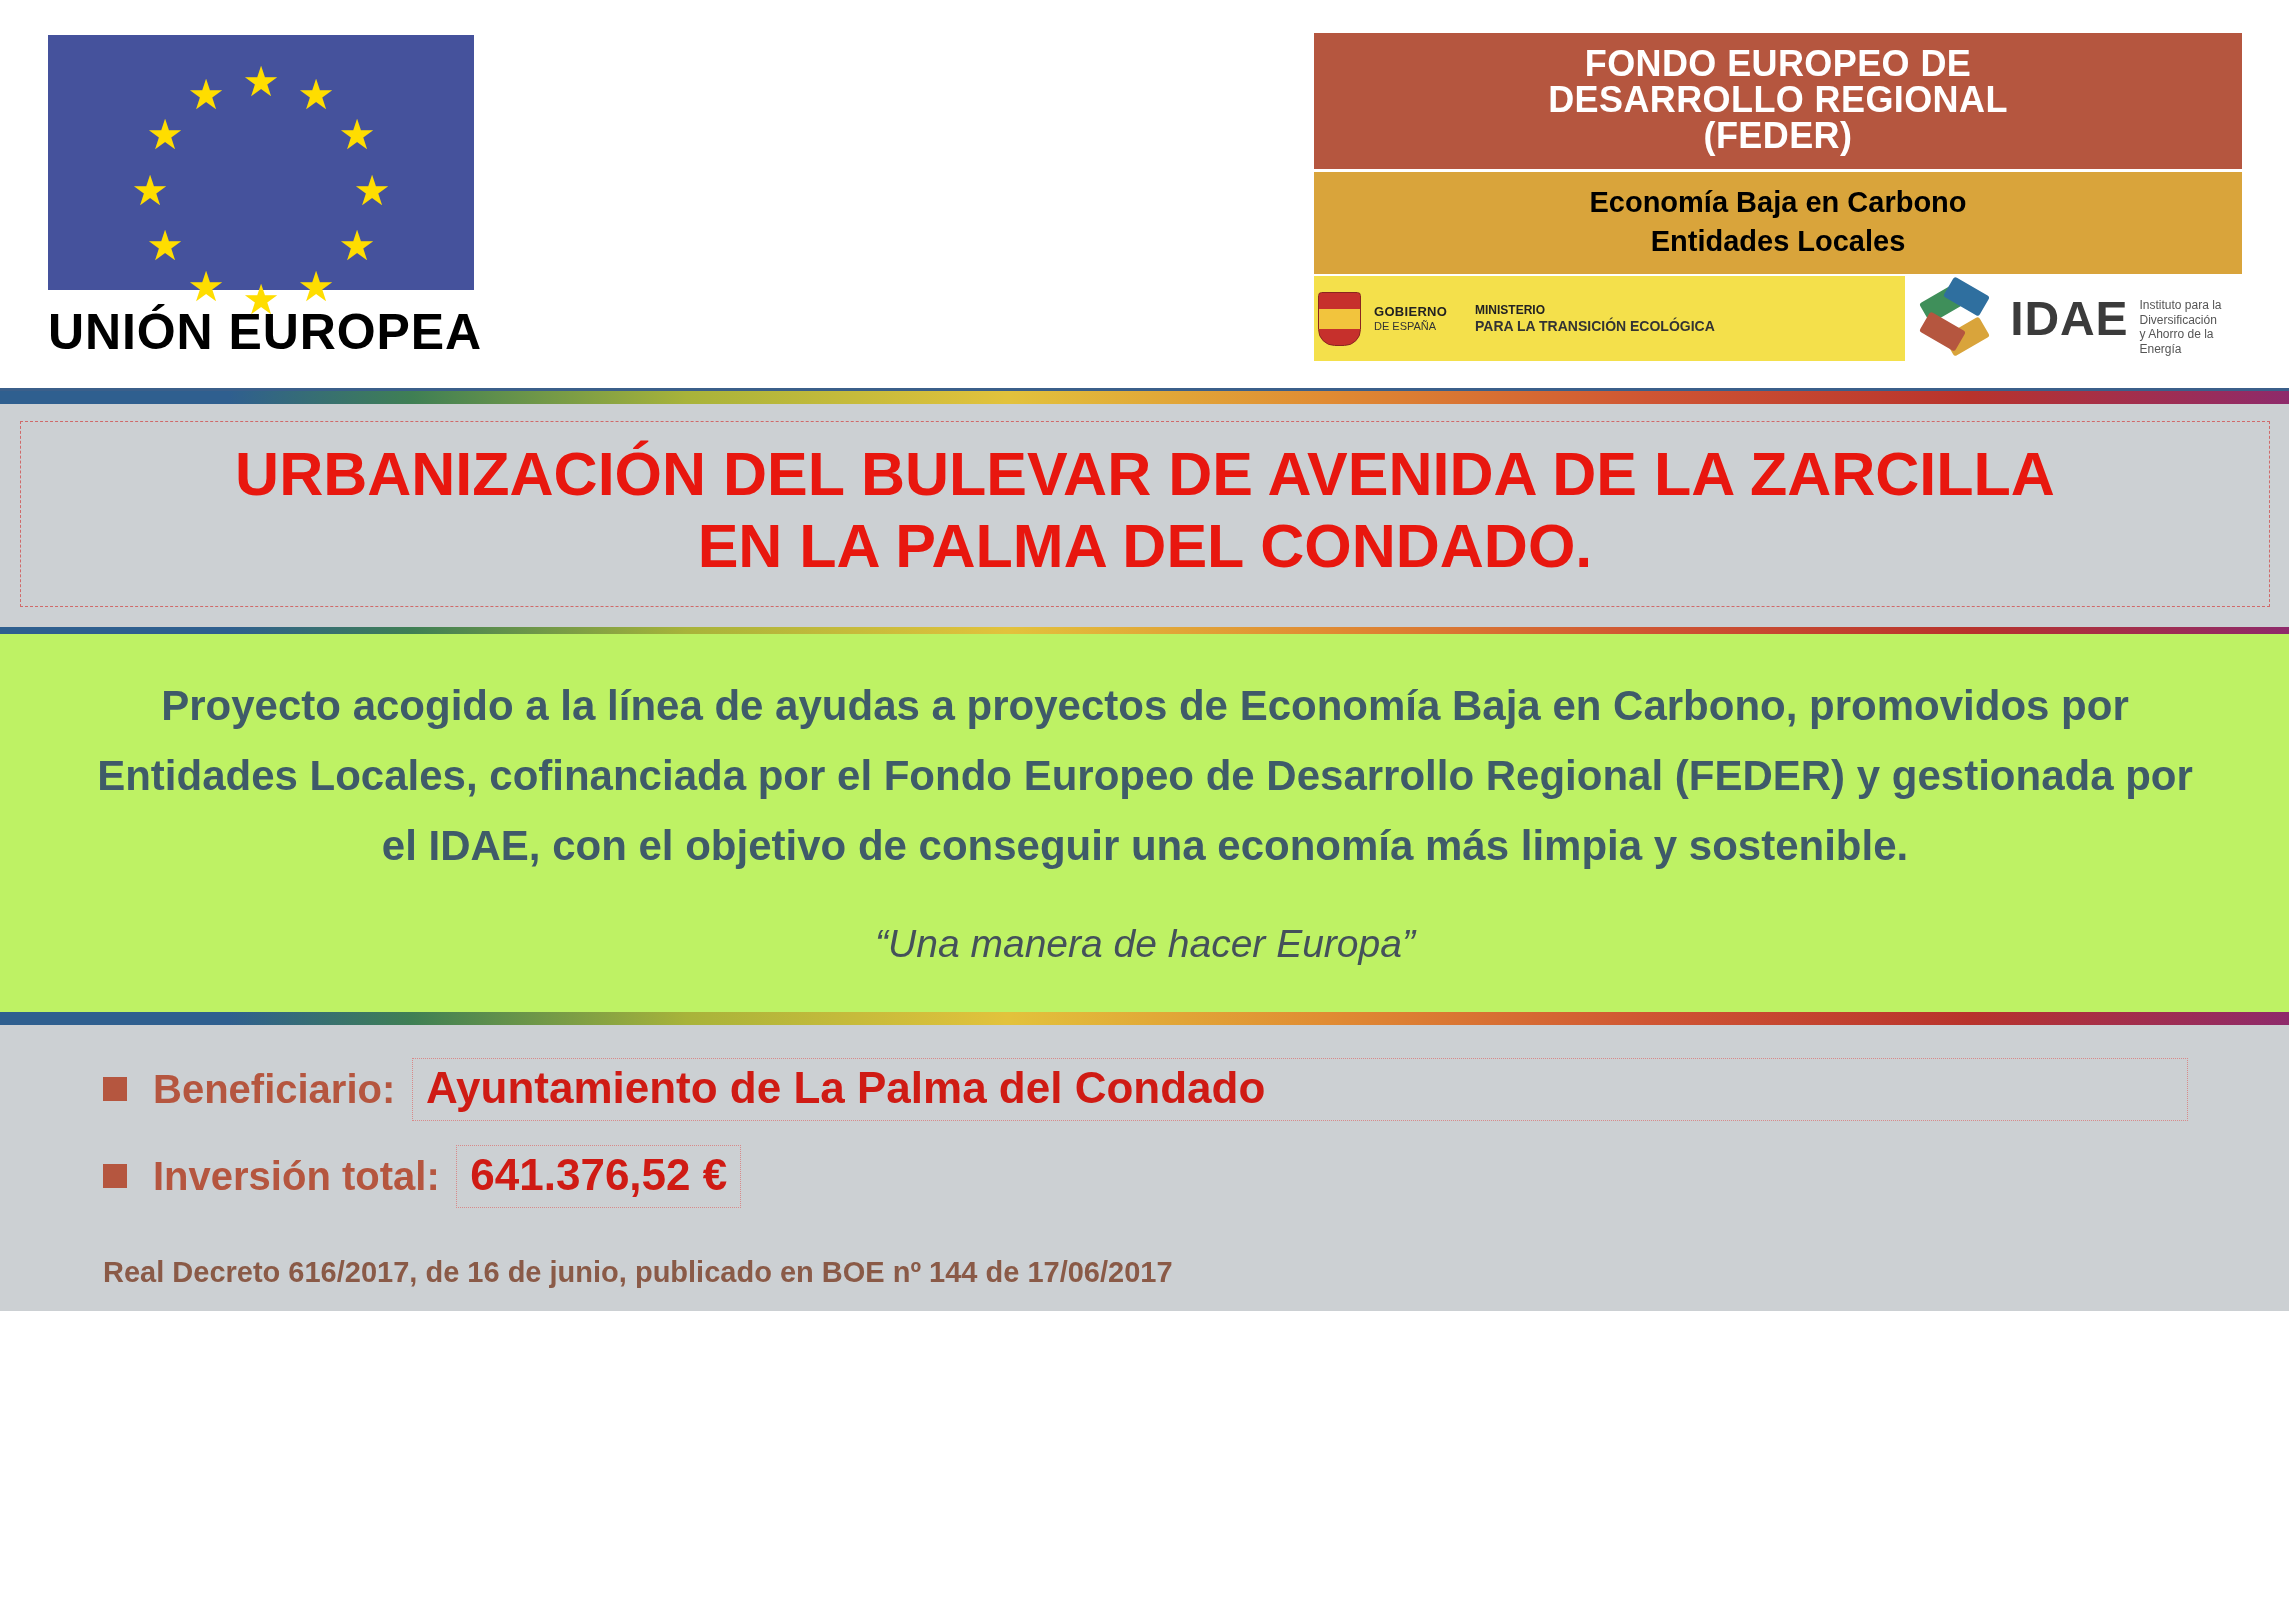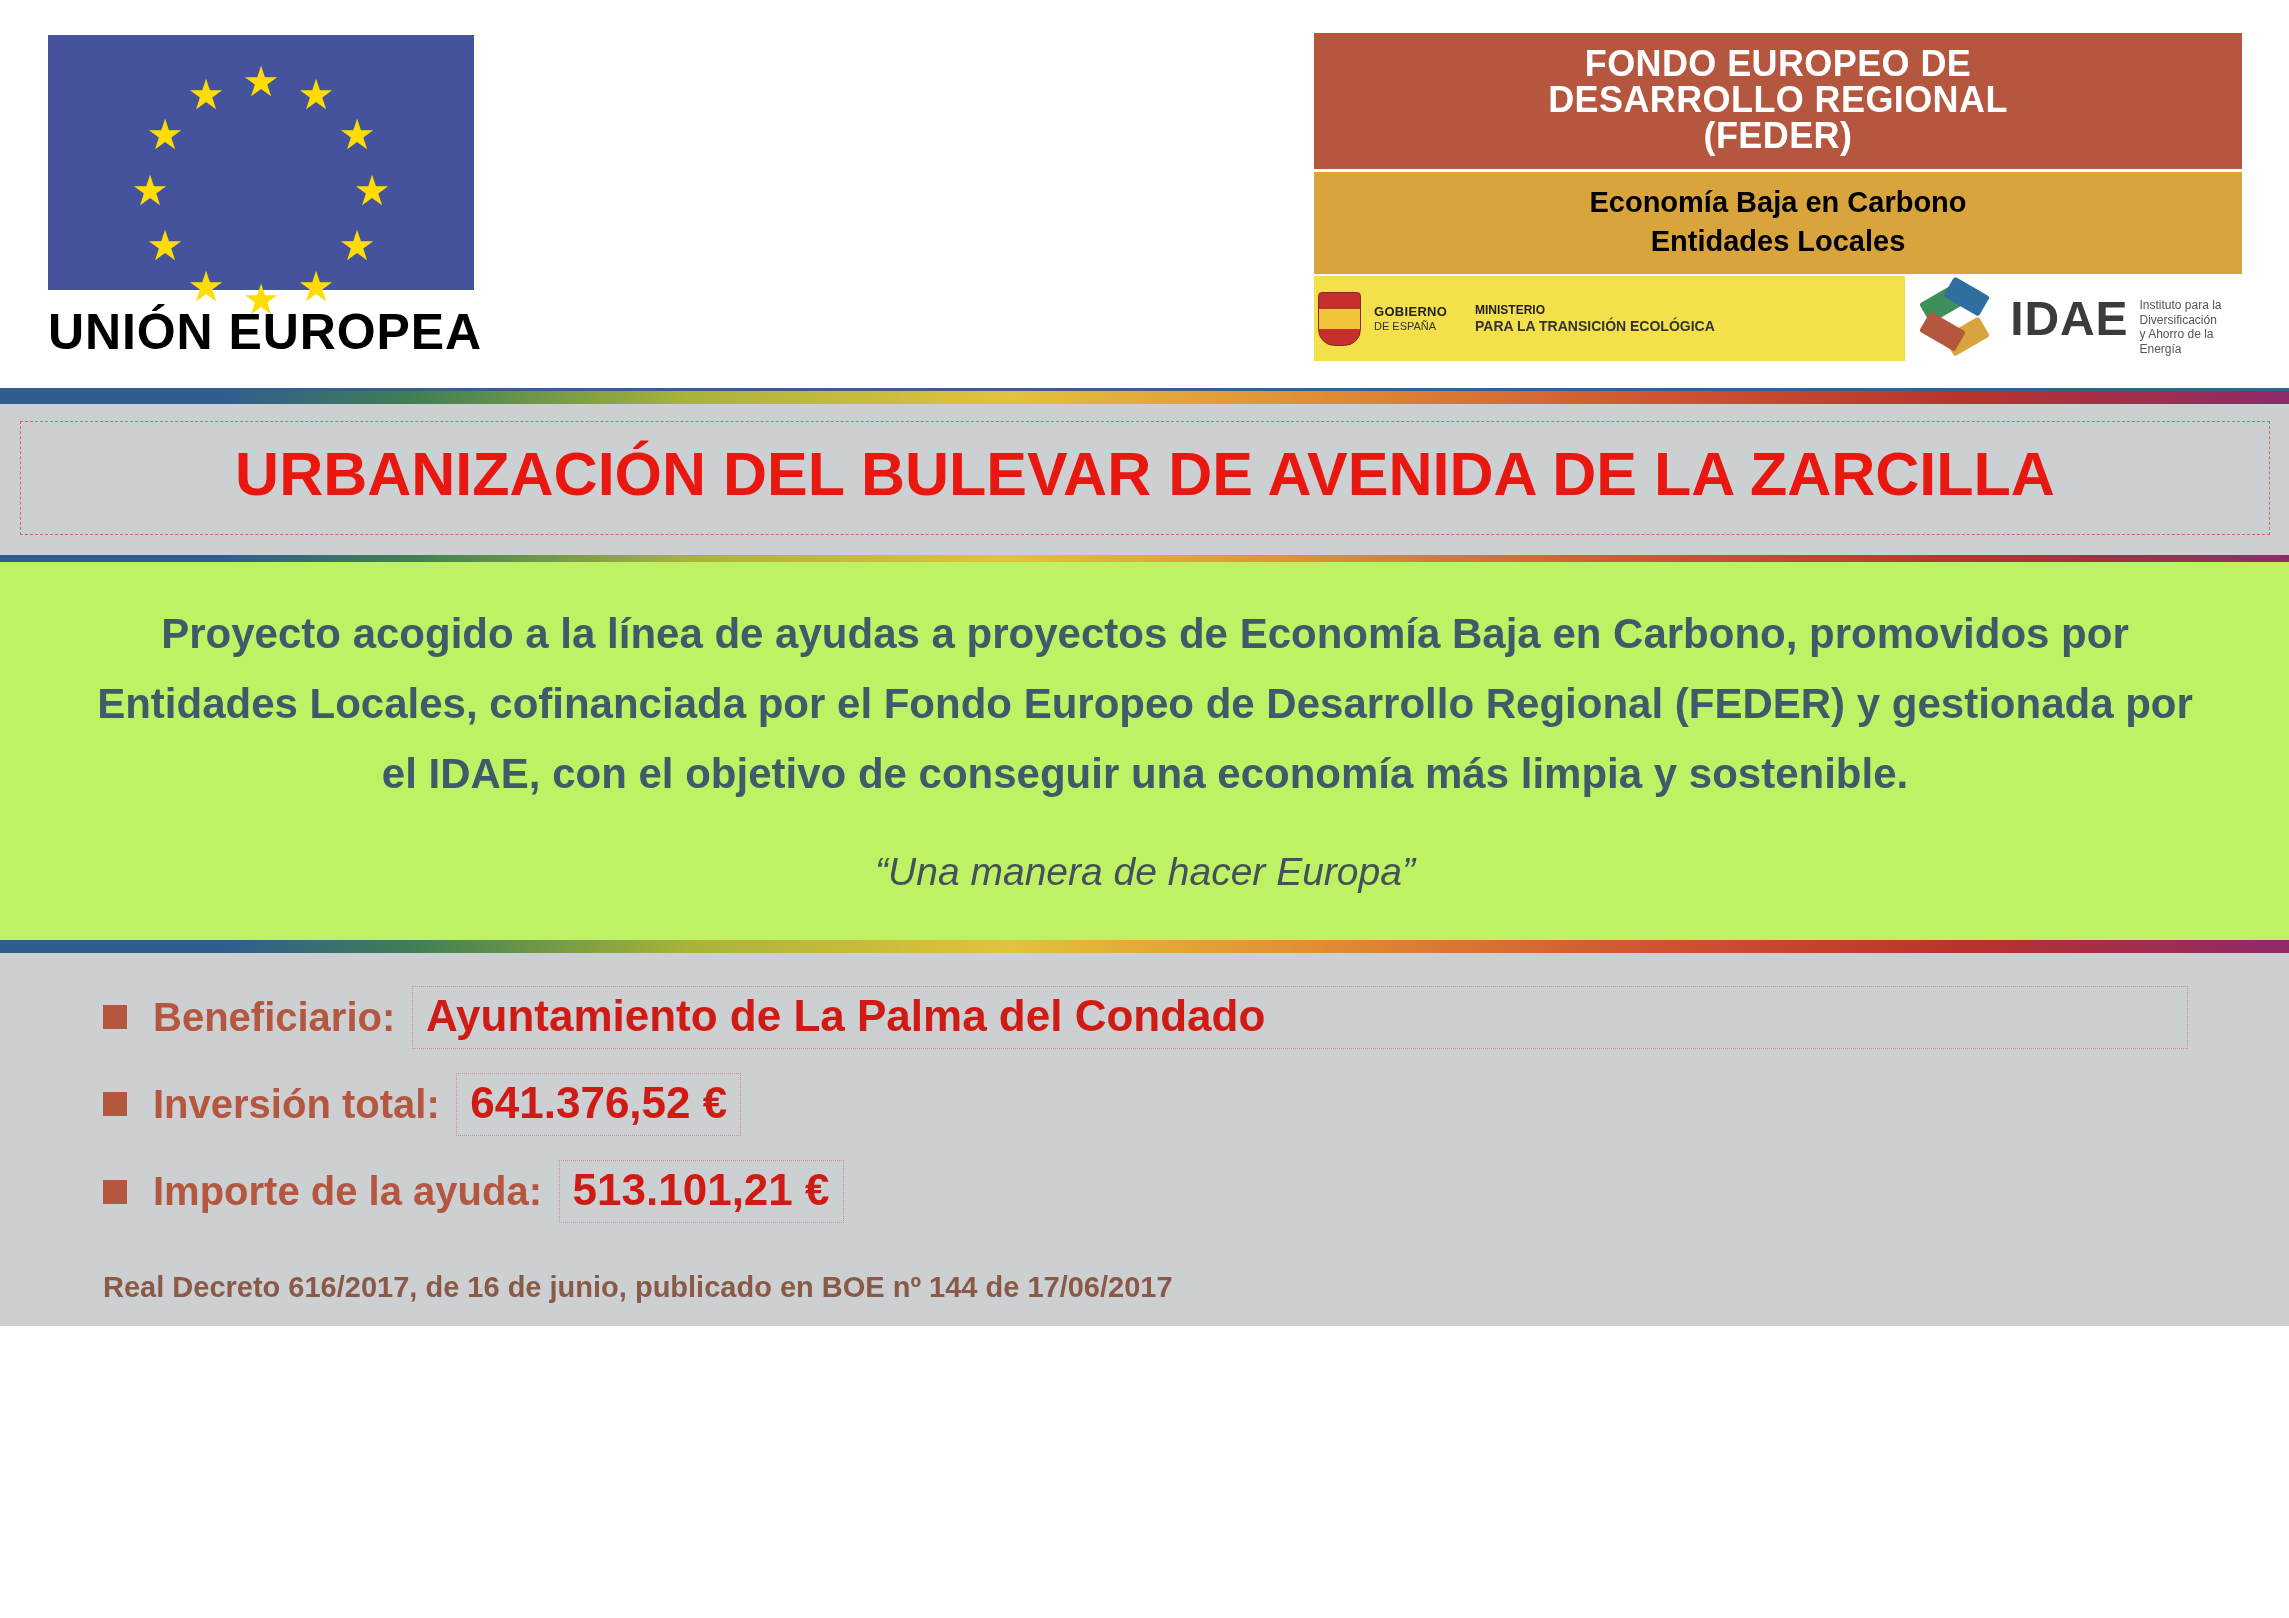--- a/index.html
+++ b/index.html
@@ -333,20 +333,21 @@
       </div>
     </div>
   </div>
 </div>
 
 <div class="rule rule-double"></div>
 
 <div class="title-band">
   <div class="title-inner">
     <div class="title-text">URBANIZACIÓN DEL BULEVAR DE AVENIDA DE LA ZARCILLA</div>
+    <div class="title-text">EN LA PALMA DEL CONDADO.</div>
   </div>
 </div>
 
 <div class="rule rule-thin"></div>
 
 <div class="body-band">
   <div class="body-text">Proyecto acogido a la línea de ayudas a proyectos de Economía Baja en Carbono, promovidos por Entidades Locales, cofinanciada por el Fondo Europeo de Desarrollo Regional (FEDER) y gestionada por el IDAE, con el objetivo de conseguir una economía más limpia y sostenible.</div>
   <div class="quote">“Una manera de hacer Europa”</div>
 </div>
 
@@ -359,21 +360,16 @@
     <span class="detail-label">Beneficiario:</span>
     <span class="detail-value wide">Ayuntamiento de La Palma del Condado</span>
   </div>
 
   <div class="detail-row">
     <span class="bullet"></span>
     <span class="detail-label">Inversión total:</span>
     <span class="detail-value">641.376,52 €</span>
   </div>
 
-  <div class="detail-row">
-    <span class="bullet"></span>
-    <span class="detail-label">Importe de la ayuda:</span>
-    <span class="detail-value">513.101,21 €</span>
-  </div>
 
   <div class="footnote">Real Decreto 616/2017, de 16 de junio, publicado en BOE nº 144 de 17/06/2017</div>
 </div>
 
 
 </body></html>

